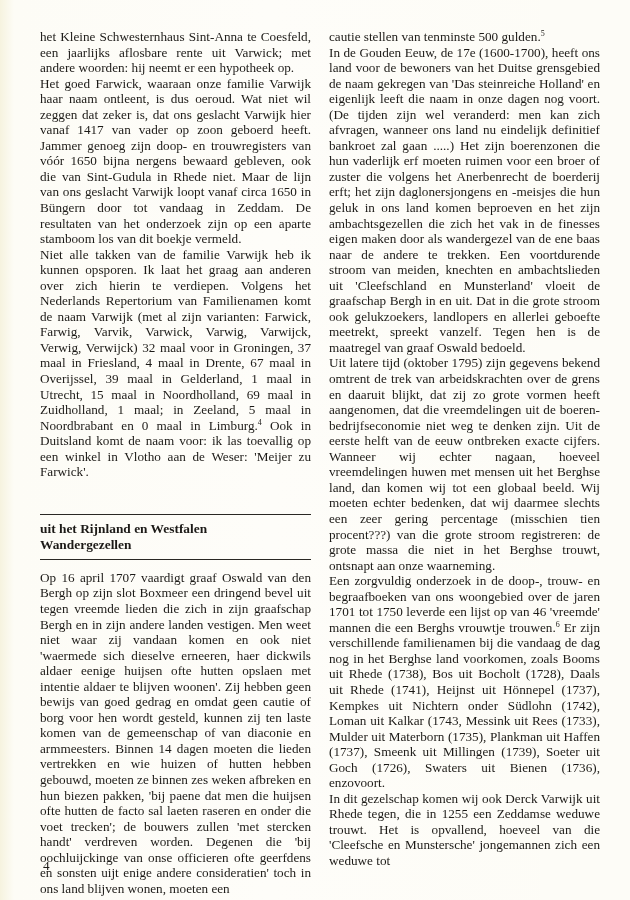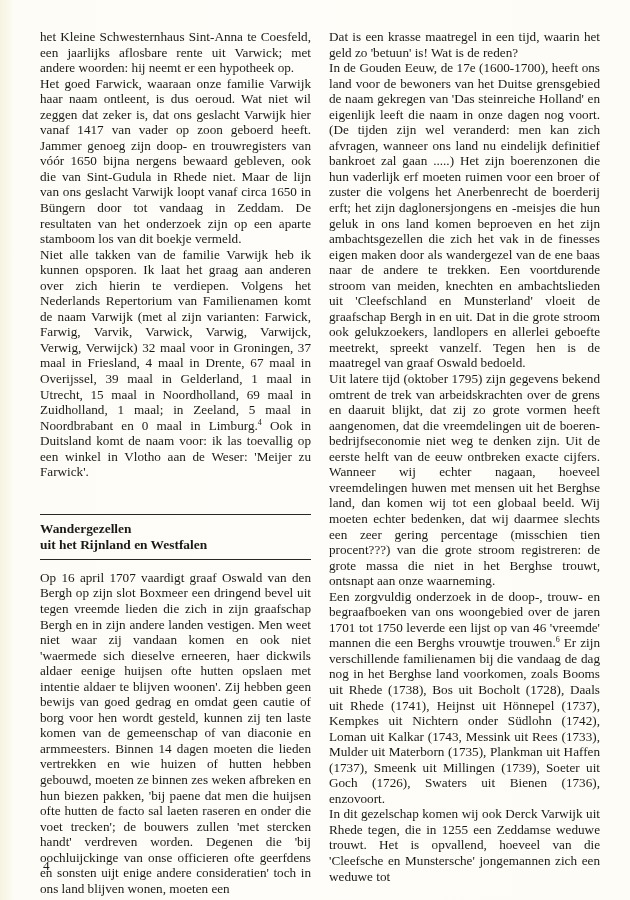--- a/index.html
+++ b/index.html
@@ -44,29 +44,29 @@
 <div class="page">
 
   <div class="col col-left">
     <p>het Kleine Schwesternhaus Sint-Anna te Coesfeld, een jaarlijks aflosbare rente uit Varwick; met andere woorden: hij neemt er een hypotheek op.</p>
     <p>Het goed Farwick, waaraan onze familie Varwijk haar naam ontleent, is dus oeroud. Wat niet wil zeggen dat zeker is, dat ons geslacht Varwijk hier vanaf 1417 van vader op zoon geboerd heeft. Jammer genoeg zijn doop- en trouwregisters van vóór 1650 bijna nergens bewaard gebleven, ook die van Sint-Gudula in Rhede niet. Maar de lijn van ons geslacht Varwijk loopt vanaf circa 1650 in Büngern door tot vandaag in Zeddam. De resultaten van het onderzoek zijn op een aparte stamboom los van dit boekje vermeld.</p>
     <p><span>Niet alle takken van de familie Varwijk heb ik kunnen opsporen. Ik laat het graag aan anderen over zich hierin te verdiepen. Volgens het Nederlands Repertorium van Familienamen komt de naam Varwijk (met al zijn varianten: Farwick, Farwig, Varvik, Varwick, Varwig, Varwijck, Verwig, Ver­wijck) 32 maal voor in Groningen, 37 maal in Friesland, 4 maal in Drente, 67 maal in Overijssel, 39 maal in Gelderland, 1 maal in Utrecht, 15 maal in Noordholland, 69 maal in Zuidholland, 1 maal; in Zeeland, 5 maal in Noordbrabant en 0 maal in Limburg.</span><sup>4</sup><span> Ook in Duitsland komt de naam voor: ik las toevallig op een winkel in Vlotho aan de Weser: 'Meijer zu Farwick'.</span></p>
 
     <div class="gap"></div>
 
     <div class="heading-box">
+      <div class="h">uit het Rijnland en Westfalen</div>
       <div class="h">Wandergezellen</div>
-      <div class="h">uit het Rijnland en Westfalen</div>
     </div>
 
     <p>Op 16 april 1707 vaardigt graaf Oswald van den Bergh op zijn slot Boxmeer een dringend bevel uit tegen vreemde lieden die zich in zijn graafschap Bergh en in zijn andere landen vestigen. Men weet niet waar zij vandaan komen en ook niet 'waermede sich dieselve erneeren, haer dickwils aldaer eenige huijsen ofte hutten opslaen met intentie aldaer te blijven woonen'. Zij hebben geen bewijs van goed gedrag en omdat geen cautie of borg voor hen wordt gesteld, kunnen zij ten laste komen van de gemeen­schap of van diaconie en armmeesters. Binnen 14 dagen moeten die lieden vertrekken en wie huizen of hutten hebben gebouwd, moeten ze binnen zes weken afbreken en hun biezen pakken, 'bij paene dat men die huijsen ofte hutten de facto sal laeten raseren en onder die voet trecken'; de bouwers zullen 'met stercken handt' verdreven worden. Degenen die 'bij oochluijckinge van onse officieren ofte geerfdens en sonsten uijt enige andere conside­ratien' toch in ons land blijven wonen, moeten een</p>
   </div>
 
   <div class="col col-right">
-    <p>Dat is een krasse maatregel in een tijd, waarin het geld zo 'betuun' is! Wat is de reden?</p>
+    <p><span>cautie stellen van tenminste 500 gulden.</span><sup>5</sup></p>
     <p>In de Gouden Eeuw, de 17e (1600-1700), heeft ons land voor de bewoners van het Duitse grensgebied de naam gekregen van 'Das steinreiche Holland' en eigenlijk leeft die naam in onze dagen nog voort. (De tijden zijn wel veranderd: men kan zich afvragen, wanneer ons land nu eindelijk definitief bankroet zal gaan .....) Het zijn boerenzonen die hun vaderlijk erf moeten ruimen voor een broer of zuster die volgens het Anerbenrecht de boerderij erft; het zijn daglo­nersjongens en -meisjes die hun geluk in ons land komen beproeven en het zijn ambachtsgezellen die zich het vak in de finesses eigen maken door als wandergezel van de ene baas naar de andere te trekken. Een voortdurende stroom van meiden, knechten en ambachtslieden uit 'Cleefschland en Munsterland' vloeit de graafschap Bergh in en uit. Dat in die grote stroom ook gelukzoekers, landlo­pers en allerlei geboefte meetrekt, spreekt vanzelf. Tegen hen is de maatregel van graaf Oswald bedoeld.</p>
     <p>Uit latere tijd (oktober 1795) zijn gegevens bekend omtrent de trek van arbeidskrachten over de grens en daaruit blijkt, dat zij zo grote vormen heeft aangenomen, dat die vreemdelingen uit de boeren­bedrijfseconomie niet weg te denken zijn. Uit de eerste helft van de eeuw ontbreken exacte cijfers. Wanneer wij echter nagaan, hoeveel vreemdelingen huwen met mensen uit het Berghse land, dan komen wij tot een globaal beeld. Wij moeten echter beden­ken, dat wij daarmee slechts een zeer gering percen­tage (misschien tien procent???) van die grote stroom registreren: de grote massa die niet in het Berghse trouwt, ontsnapt aan onze waarneming.</p>
     <p><span>Een zorgvuldig onderzoek in de doop-, trouw- en begraafboeken van ons woongebied over de jaren 1701 tot 1750 leverde een lijst op van 46 'vreemde' mannen die een Berghs vrouwtje trouwen.</span><sup>6</sup><span> Er zijn verschillende familienamen bij die vandaag de dag nog in het Berghse land voorkomen, zoals Booms uit Rhede (1738), Bos uit Bocholt (1728), Daals uit Rhede (1741), Heijnst uit Hönnepel (1737), Kemp­kes uit Nichtern onder Südlohn (1742), Loman uit Kalkar (1743, Messink uit Rees (1733), Mulder uit Materborn (1735), Plankman uit Haffen (1737), Smeenk uit Millingen (1739), Soeter uit Goch (1726), Swaters uit Bienen (1736), enzovoort.</span></p>
     <p>In dit gezelschap komen wij ook Derck Varwijk uit Rhede tegen, die in 1255 een Zeddamse weduwe trouwt. Het is opvallend, hoeveel van die 'Cleefsche en Munstersche' jongemannen zich een weduwe tot</p>
   </div>
 
   <div class="page-number">4</div>
 </div>
 
 </body></html>

